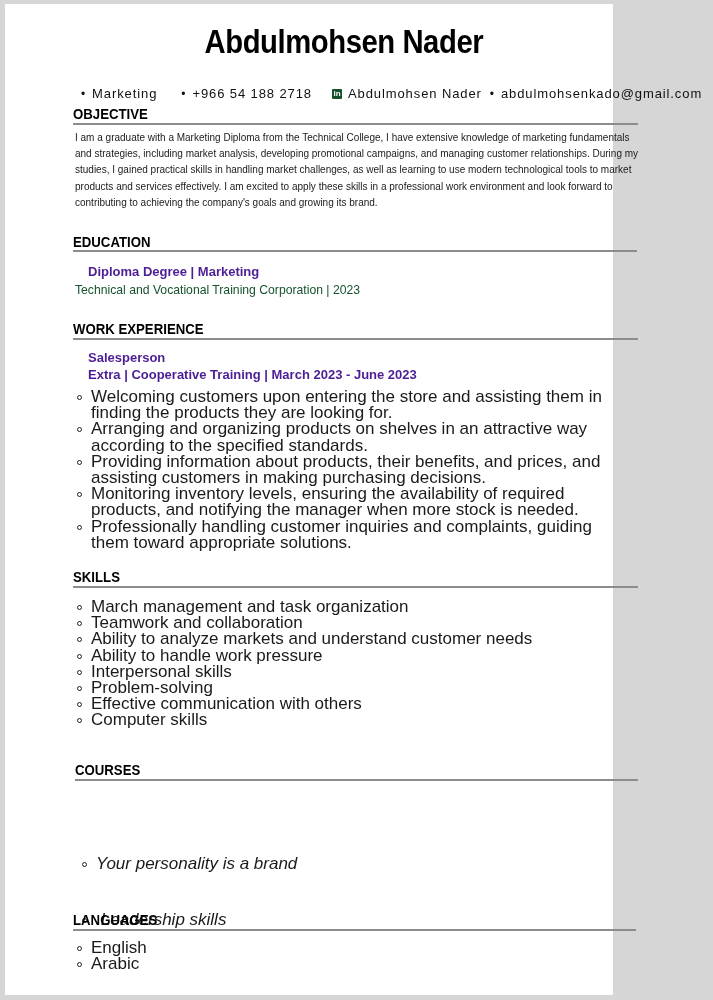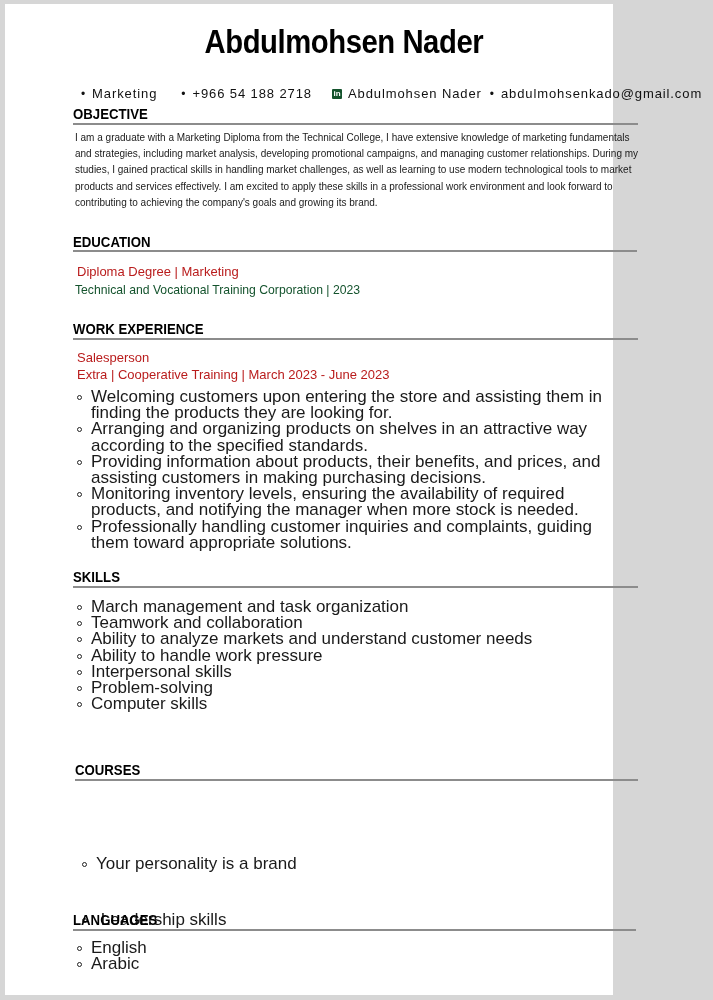--- a/index.html
+++ b/index.html
@@ -61,24 +61,24 @@
     }
     .para {
       position: absolute;
       left: 70px; width: 570px;
       font-size: 10px;
       line-height: 16.2px;
       color: #1a1a1a;
     }
     .bold-line {
       position: absolute;
-      left: 72px;
+      left: 83px;
       font-size: 13px;
-      font-weight: normal;
-      color: #b91c1c;
+      font-weight: bold;
+      color: #4c1d95;
     }
     .plain-line {
       position: absolute;
       left: 70px;
       font-size: 12.2px;
       color: #14532d;
     }
     ul.bul {
       position: absolute;
       margin: 0; padding: 0;
@@ -134,26 +134,27 @@
 
   <div class="section-title" style="left:68px; top:564px;">SKILLS</div>
   <div class="rule" style="left:68px; width:565px; top:582px;"></div>
   <ul class="bul" style="left:70px; top:595px; width:540px;">
     <li>March management and task organization</li>
     <li>Teamwork and collaboration</li>
     <li>Ability to analyze markets and understand customer needs</li>
     <li>Ability to handle work pressure</li>
     <li>Interpersonal skills</li>
     <li>Problem-solving</li>
+    <li>Effective communication with others</li>
     <li>Computer skills</li>
   </ul>
 
   <div class="section-title" style="left:70px; top:757px;">COURSES</div>
   <div class="rule" style="left:70px; width:563px; top:775px;"></div>
-  <ul class="bul" style="left:75px; top:812px; width:500px; white-space:pre;">
+  <ul class="bul" style="left:75px; top:812px; width:500px; white-space:pre;font-style:italic;">
     <li>Your personality is a brand</li>
     <li> Leadership skills</li>
   </ul>
 
   <div class="section-title" style="left:68px; top:907px;">LANGUAGES</div>
   <div class="rule" style="left:68px; width:563px; top:925px;"></div>
   <ul class="bul" style="left:70px; top:936px; width:300px;">
     <li>English</li>
     <li>Arabic</li>
   </ul>

